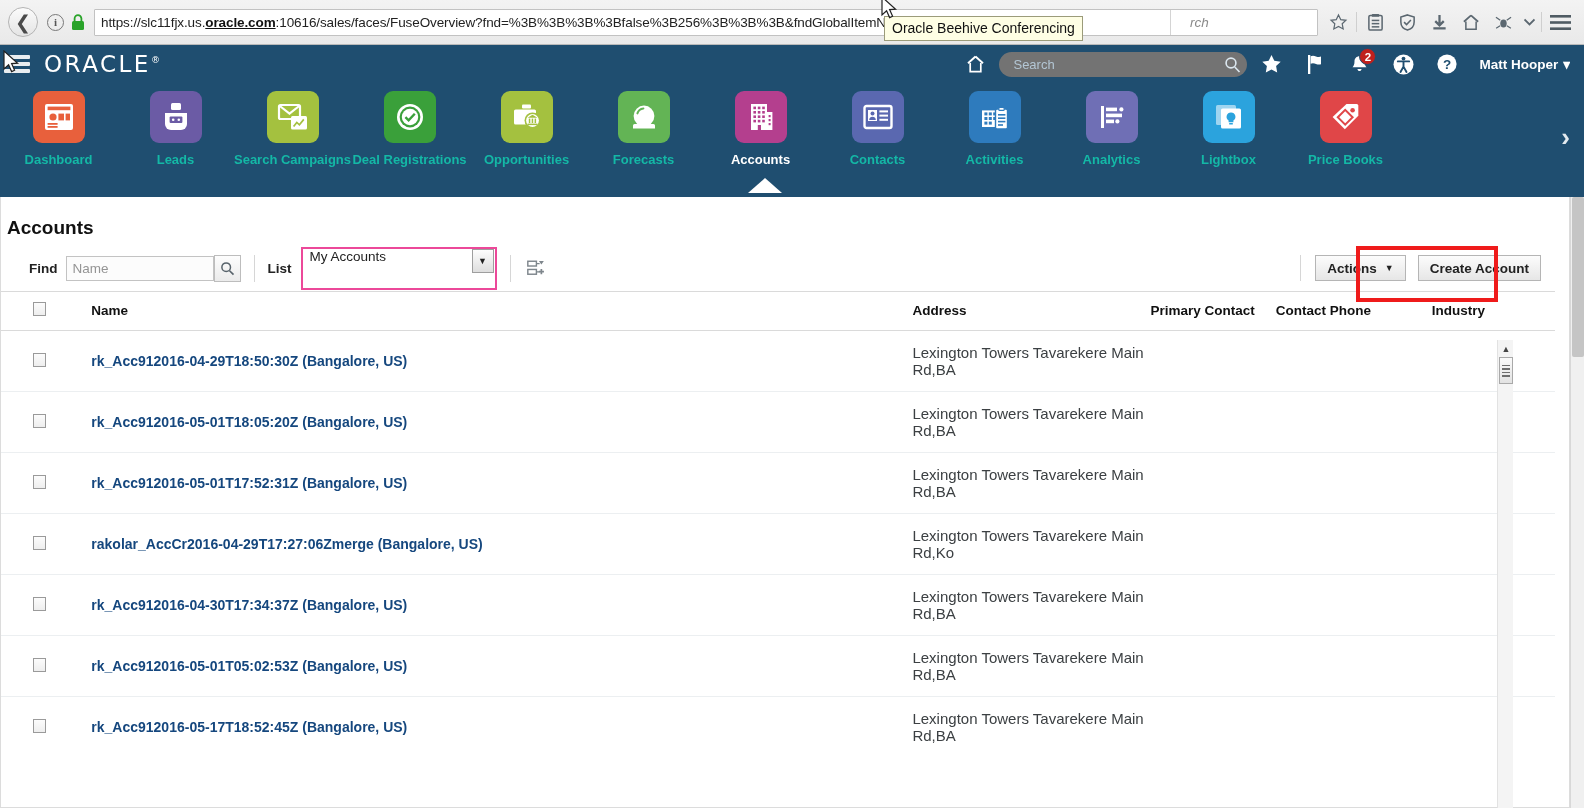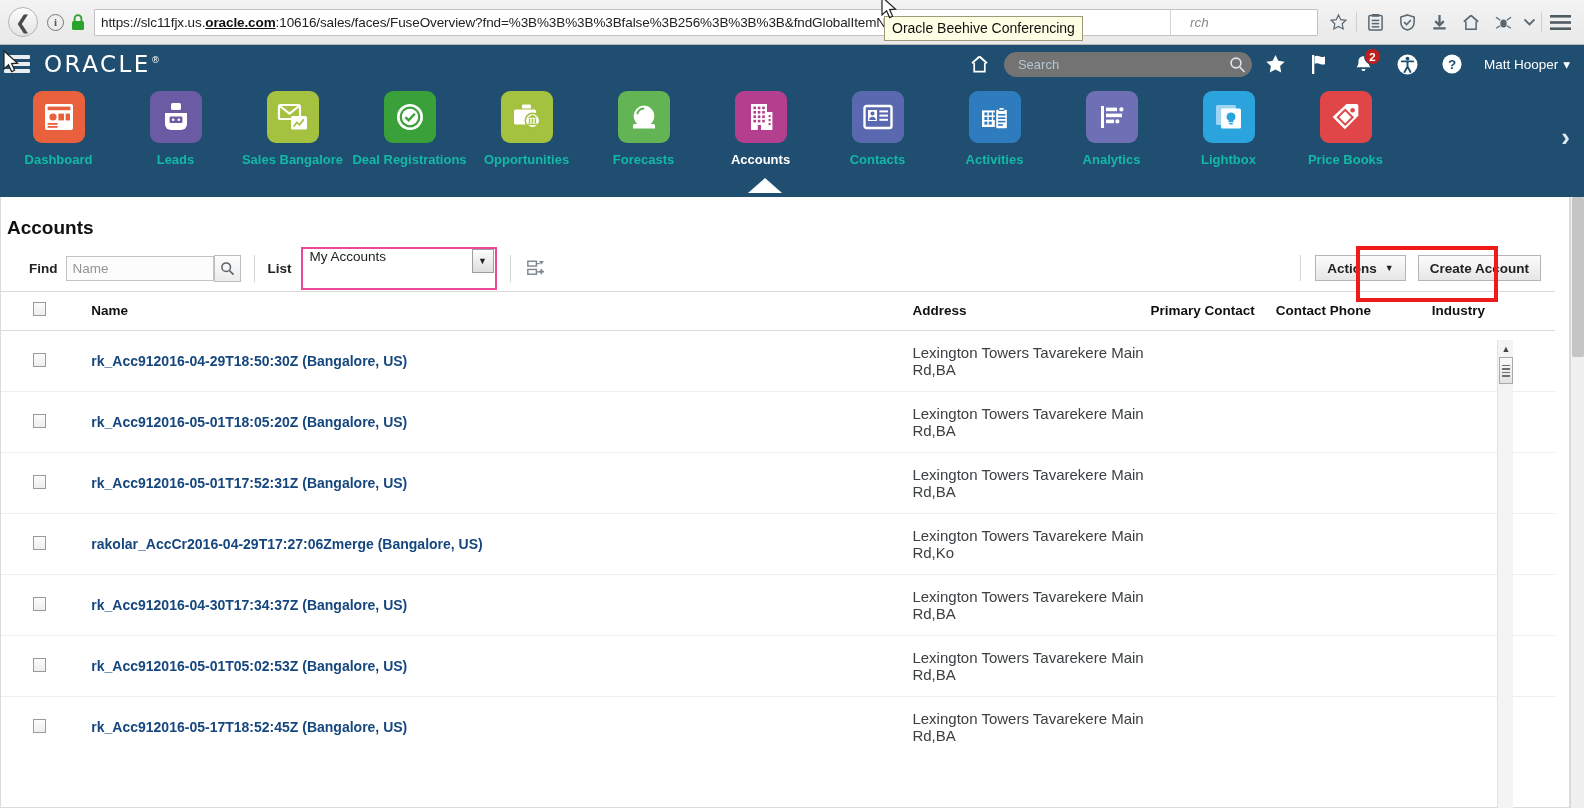--- a/index.html
+++ b/index.html
@@ -106,21 +106,21 @@
   }
   .hdr-search input::placeholder { color: #b3c6d4; }
   .badge {
     position: absolute; top: 3px; right: 5px;
     background: #c0201c; color: #fff; border-radius: 50%;
     min-width: 17px; height: 17px; font-size: 11.5px; font-weight: bold;
     display: flex; align-items: center; justify-content: center;
     border: 1.5px solid #1f4e70;
   }
   .user-menu {
-    color: #fff; font-size: 13.5px; font-weight: normal;
+    color: #fff; font-size: 13.5px; font-weight: bold;
     display: flex; align-items: center; gap: 5px; padding: 0 6px 0 10px;
   }
 
   
   .springboard {
     position: absolute; top: 83px; left: 0; width: 1584px; height: 114px;
     background: #1f4e70; display: flex; align-items: flex-start;
     padding-top: 8px;
   }
   .nav-item {
@@ -449,21 +449,21 @@
 
   <div class="nav-item">
     <div class="nav-tile" style="background:#a4c13f">
       <svg width="34" height="32" viewBox="0 0 34 32">
           <rect x="3" y="4" width="21" height="14" rx="1.5" fill="none" stroke="#fff" stroke-width="2.2"></rect>
           <path d="M3.8 5l9.7 7.6L23.2 5" fill="none" stroke="#fff" stroke-width="2.2"></path>
           <rect x="15" y="15" width="16" height="13.5" rx="1.5" fill="#fff"></rect>
           <path d="M17.6 25.6l3.2-4.2 2.6 2.4 4.4-5.4" fill="none" stroke="#a4c13f" stroke-width="1.7"></path>
         </svg>
     </div>
-    <div class="nav-label">Sales Bangalore</div>
+    <div class="nav-label">Search Campaigns</div>
   </div>
 
   <div class="nav-item">
     <div class="nav-tile" style="background:#3aa03a">
       <svg width="32" height="32" viewBox="0 0 32 32">
           <g fill="#fff">
             <circle cx="16" cy="16" r="13"></circle>
           </g>
           <circle cx="16" cy="16" r="10.4" fill="#3aa03a"></circle>
           <circle cx="16" cy="16" r="8.2" fill="#fff"></circle>

